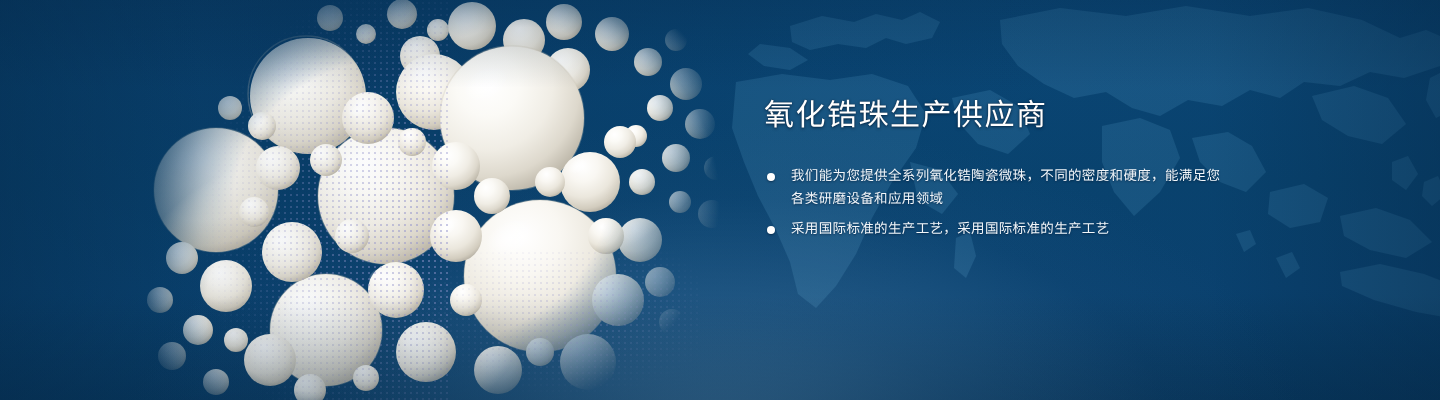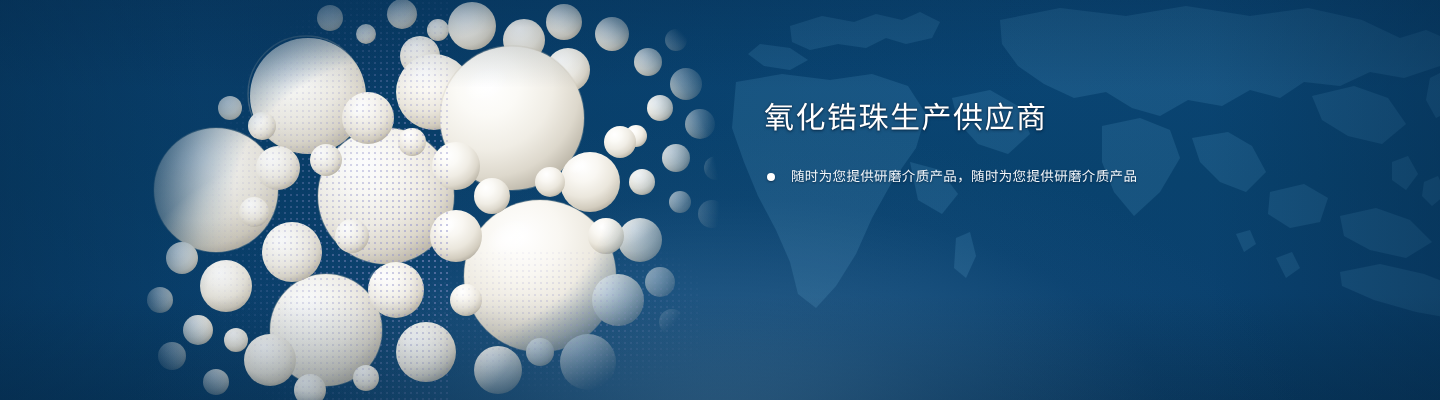--- a/index.html
+++ b/index.html
@@ -100,20 +100,21 @@
 
   .beads { position: absolute; inset: 0; }
   .beads svg { display: block; width: 100%; height: 100%; overflow: visible; }
 
   
   .copy {
     position: absolute;
     left: 764px;
     top: 100px;
     width: 470px;
+    font-family: Liberation Mono, monospace;
   }
 
   .headline {
     margin: 0;
     color: #ffffff;
     font-size: 30px;
     font-weight: 400;
     letter-spacing: 1.5px;
     line-height: 1.18;
     text-shadow: 0 1px 3px rgba(2,24,48,0.75), 0 0 1px rgba(2,24,48,0.9);
@@ -350,18 +351,22 @@
   </div>
 
   <div class="bg-vignette"></div>
 
   <div class="copy">
     <h1 class="headline">氧化锆珠生产供应商</h1>
 
     <ul class="bullets">
       <li class="bullet">
         <span class="bullet-dot"></span>
-        <span class="bullet-text">随时为您提供研磨介质产品，随时为您提供研磨介质产品</span>
+        <span class="bullet-text">我们能为您提供全系列氧化锆陶瓷微珠，不同的密度和硬度，能满足您各类研磨设备和应用领域</span>
+      </li>
+      <li class="bullet">
+        <span class="bullet-dot"></span>
+        <span class="bullet-text">采用国际标准的生产工艺，采用国际标准的生产工艺</span>
       </li>
     </ul>
   </div>
 
 </div>
 
 </body></html>

